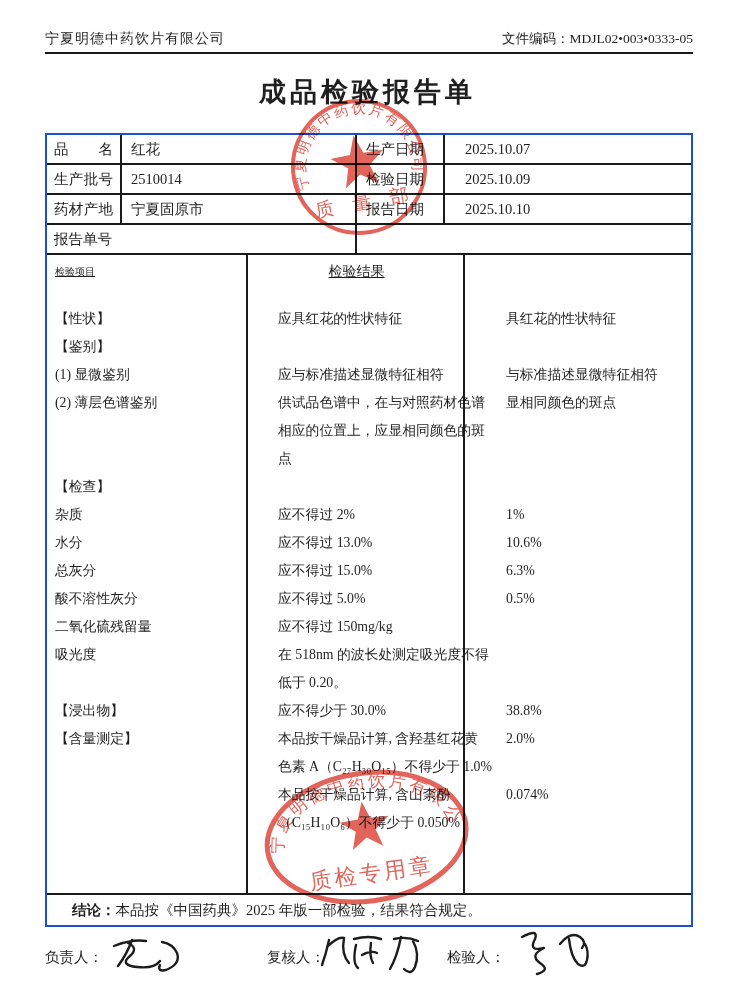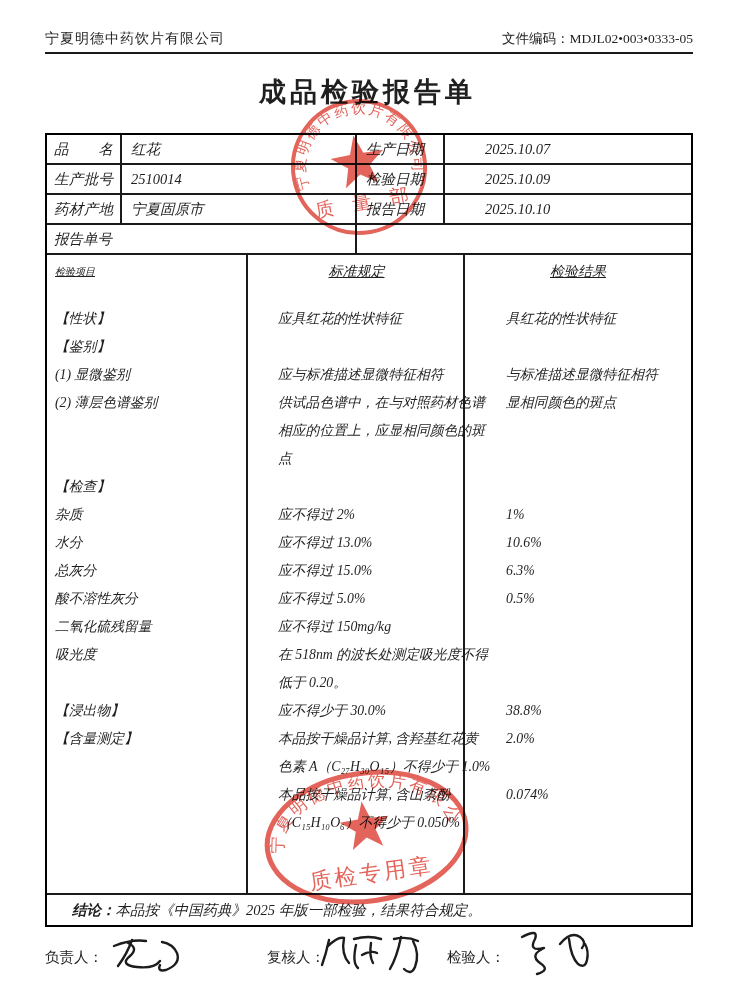--- a/index.html
+++ b/index.html
@@ -10,30 +10,30 @@
   }
   .abs{position:absolute;}
   
   .hdr-company{left:45px;top:30px;font-size:14px;letter-spacing:1px;}
   .hdr-code{right:42px;top:30px;font-size:13.5px;}
   .hdr-rule{left:45px;top:52px;width:648px;height:2px;background:#1a1a1a;}
   
   .page-title{left:0;top:74px;width:735px;text-align:center;
     font-size:27px;font-weight:bold;letter-spacing:4px;}
   
-  .report-table{left:45px;top:133px;width:644px;border:2px solid #000000;background:transparent;font-style:italic;}
+  .report-table{left:45px;top:133px;width:644px;border:2px solid #1d4ed8;background:transparent;}
   .info-row{display:grid;grid-template-columns:75px 235px 88px 1fr;height:28px;
     border-bottom:2px solid #1a1a1a;}
   .info-row>div{display:flex;align-items:center;font-size:14.5px;overflow:hidden;}
   .cell-b{border-right:2px solid #1a1a1a;}
   .lblA{padding:0 7px;}
   .lblA .just{display:block;width:100%;text-align:justify;text-align-last:justify;}
   .valA{padding-left:9px;}
   .lblB{padding-left:9px;}
-  .valB{padding-left:12px;margin-left:28px;}
+  .valB{padding-left:20px;}
   .repno-row{display:grid;grid-template-columns:310px 1fr;height:28px;border-bottom:2px solid #1a1a1a;}
   .repno-row>div{display:flex;align-items:center;font-size:14.5px;}
   
   .insp{position:relative;height:638px;border-bottom:2px solid #1a1a1a;}
   .vline{position:absolute;top:0;bottom:0;width:2px;background:#1a1a1a;}
   .v1{left:199px;} .v2{left:416px;}
   .insp-head{display:grid;grid-template-columns:201px 217px 1fr;height:34px;align-items:center;}
   .insp-head .h1{padding-left:8px;font-size:10px;text-decoration:underline;}
   .insp-head .h2,.insp-head .h3{text-align:center;font-size:14px;text-decoration:underline;}
   .insp-spacer{height:16px;}
@@ -116,21 +116,20 @@
   <div class="repno-row">
     <div class="lblA cell-b">报告单号</div>
   </div>
 
   <div class="insp">
     <div class="vline v1"></div>
     <div class="vline v2"></div>
 
     <div class="insp-head">
       <div class="h1">检验项目</div>
-      <div class="h2">标准规定</div>
       <div class="h3">检验结果</div>
     </div>
     <div class="insp-spacer"></div>
 
     <div>
 
         <div class="insp-line">
           <div class="c1">【性状】</div>
           <div class="c2">应具红花的性状特征</div>
           <div class="c3">具红花的性状特征</div>

